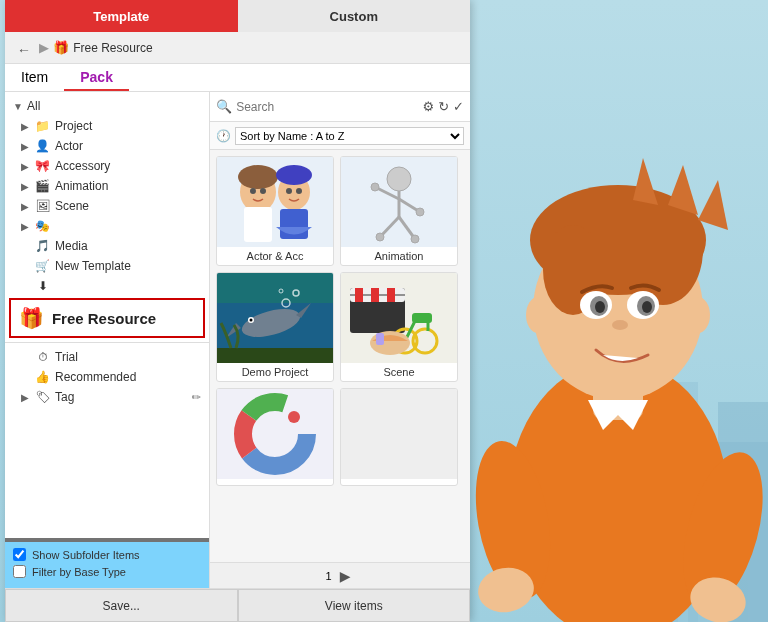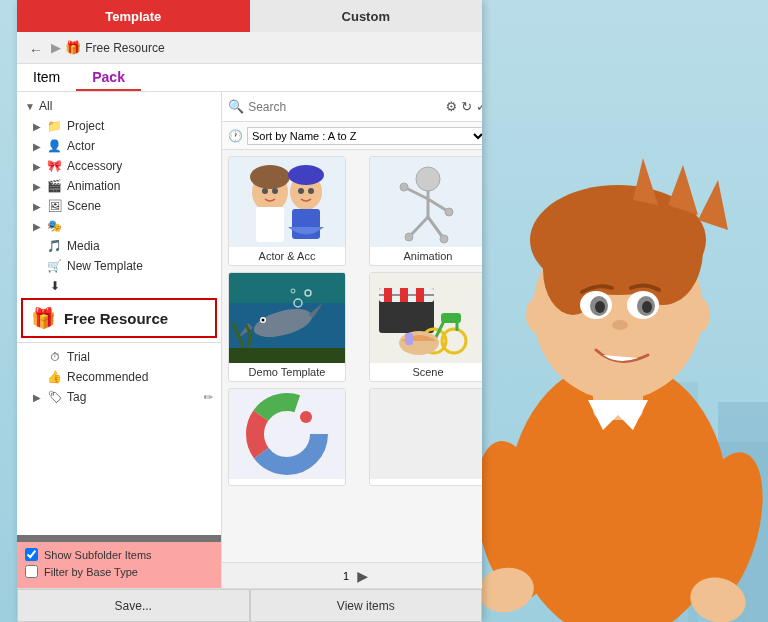--- a/index.html
+++ b/index.html
@@ -28,21 +28,21 @@
       bottom: 0;
       right: 0;
       width: 400px;
       height: 300px;
     }
 
     
     .panel {
       position: absolute;
       top: 0;
-      left: 17px;
+      left: 5px;
       width: 465px;
       height: 622px;
       background: #f5f5f5;
       box-shadow: 2px 0 8px rgba(0,0,0,0.2);
       display: flex;
       flex-direction: column;
     }
 
     
     .tab-bar {
@@ -174,22 +174,22 @@
 
     .sidebar-divider {
       height: 1px;
       background: #ddd;
       margin: 4px 0;
     }
 
     
     .sidebar-checkboxes {
       padding: 6px 8px;
-      border-top: 7px solid #737373;
-      background: #fca5a5;
+      border-top: 4px solid #737373;
+      background: #7dd3fc;
     }
     .checkbox-row {
       display: flex;
       align-items: center;
       gap: 6px;
       margin-bottom: 4px;
       font-size: 11px;
       color: #333;
     }
     .checkbox-row input { width: 13px; height: 13px; }
@@ -269,21 +269,21 @@
     .grid-area {
       flex: 1;
       overflow-y: auto;
       padding: 6px;
       display: flex;
       flex-direction: column;
       gap: 6px;
     }
     .grid-row {
       display: flex;
-      gap: 23px;
+      gap: 6px;
     }
     .grid-item {
       width: 118px;
       background: white;
       border: 1px solid #ddd;
       border-radius: 3px;
       display: flex;
       flex-direction: column;
       align-items: center;
       overflow: hidden;
@@ -613,21 +613,21 @@
 
                 <circle cx="35" cy="47" r="3" fill="white"></circle>
                 <circle cx="35" cy="47" r="1.5" fill="black"></circle>
 
                 <rect x="0" y="75" width="118" height="15" fill="#2a4818"></rect>
 
                 <path d="M15,75 Q10,60 5,50" stroke="#3a6028" stroke-width="3" fill="none"></path>
                 <path d="M20,75 Q25,62 18,52" stroke="#3a6028" stroke-width="3" fill="none"></path>
               </svg>
             </div>
-            <div class="grid-label">Demo Template</div>
+            <div class="grid-label">Demo Project</div>
           </div>
 
           <div class="grid-item">
             <div class="grid-thumb">
               <svg viewBox="0 0 118 90" xmlns="http://www.w3.org/2000/svg" class="thumb-svg">
                 <rect width="118" height="90" fill="#f0f0e8"></rect>
 
                 <rect x="10" y="15" width="55" height="45" fill="#333" rx="3"></rect>
                 <rect x="10" y="15" width="55" height="14" fill="#f0f0f0" rx="3"></rect>
                 <line x1="10" y1="22" x2="65" y2="22" stroke="#333" stroke-width="1"></line>

